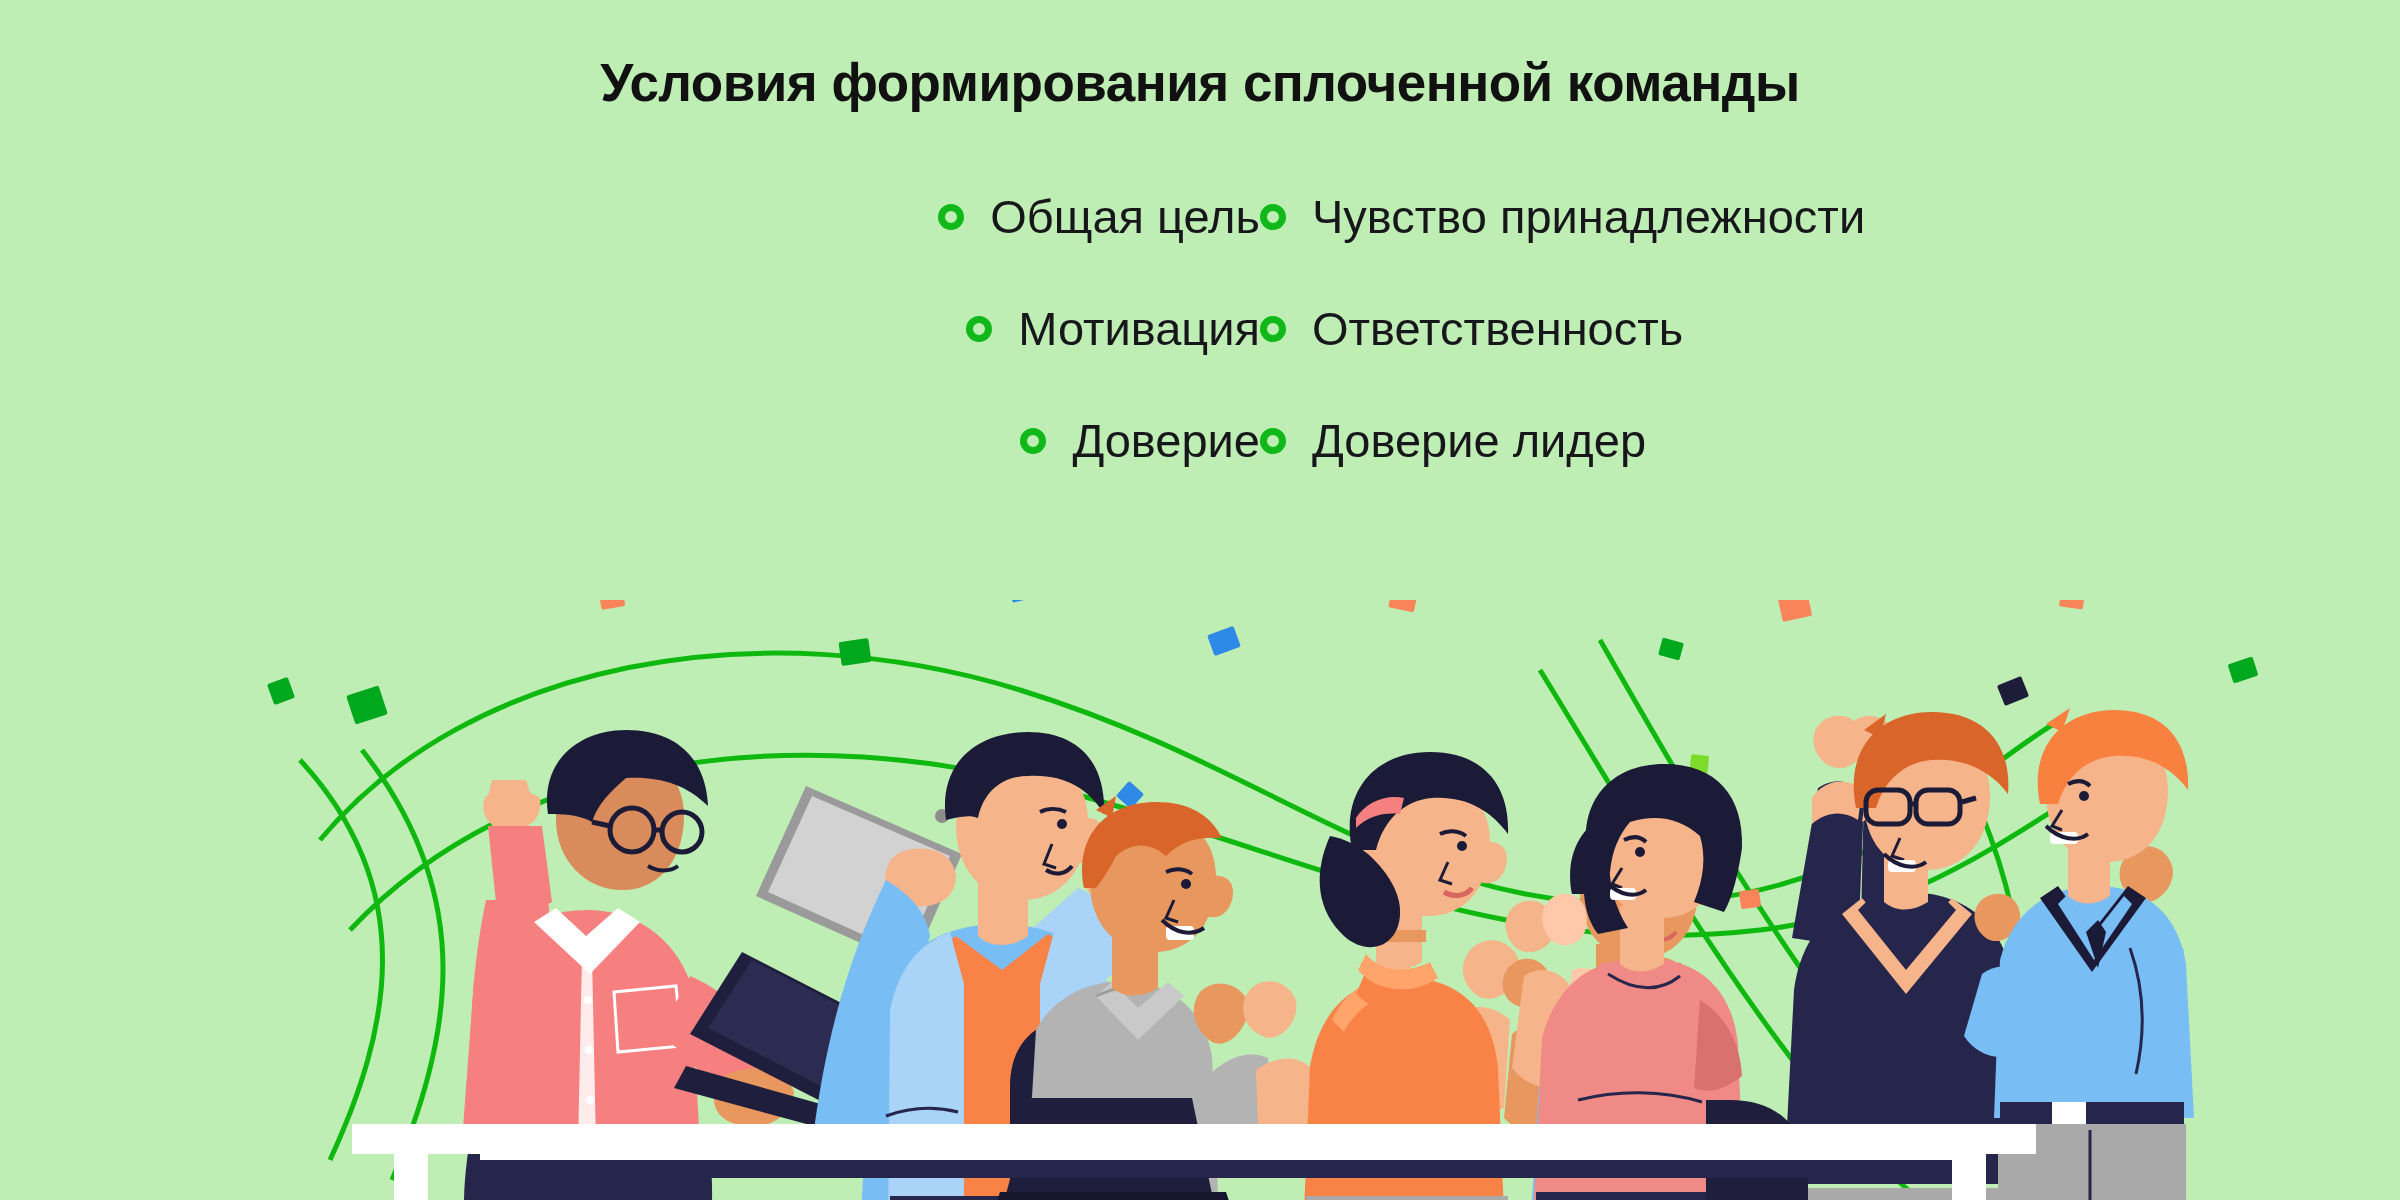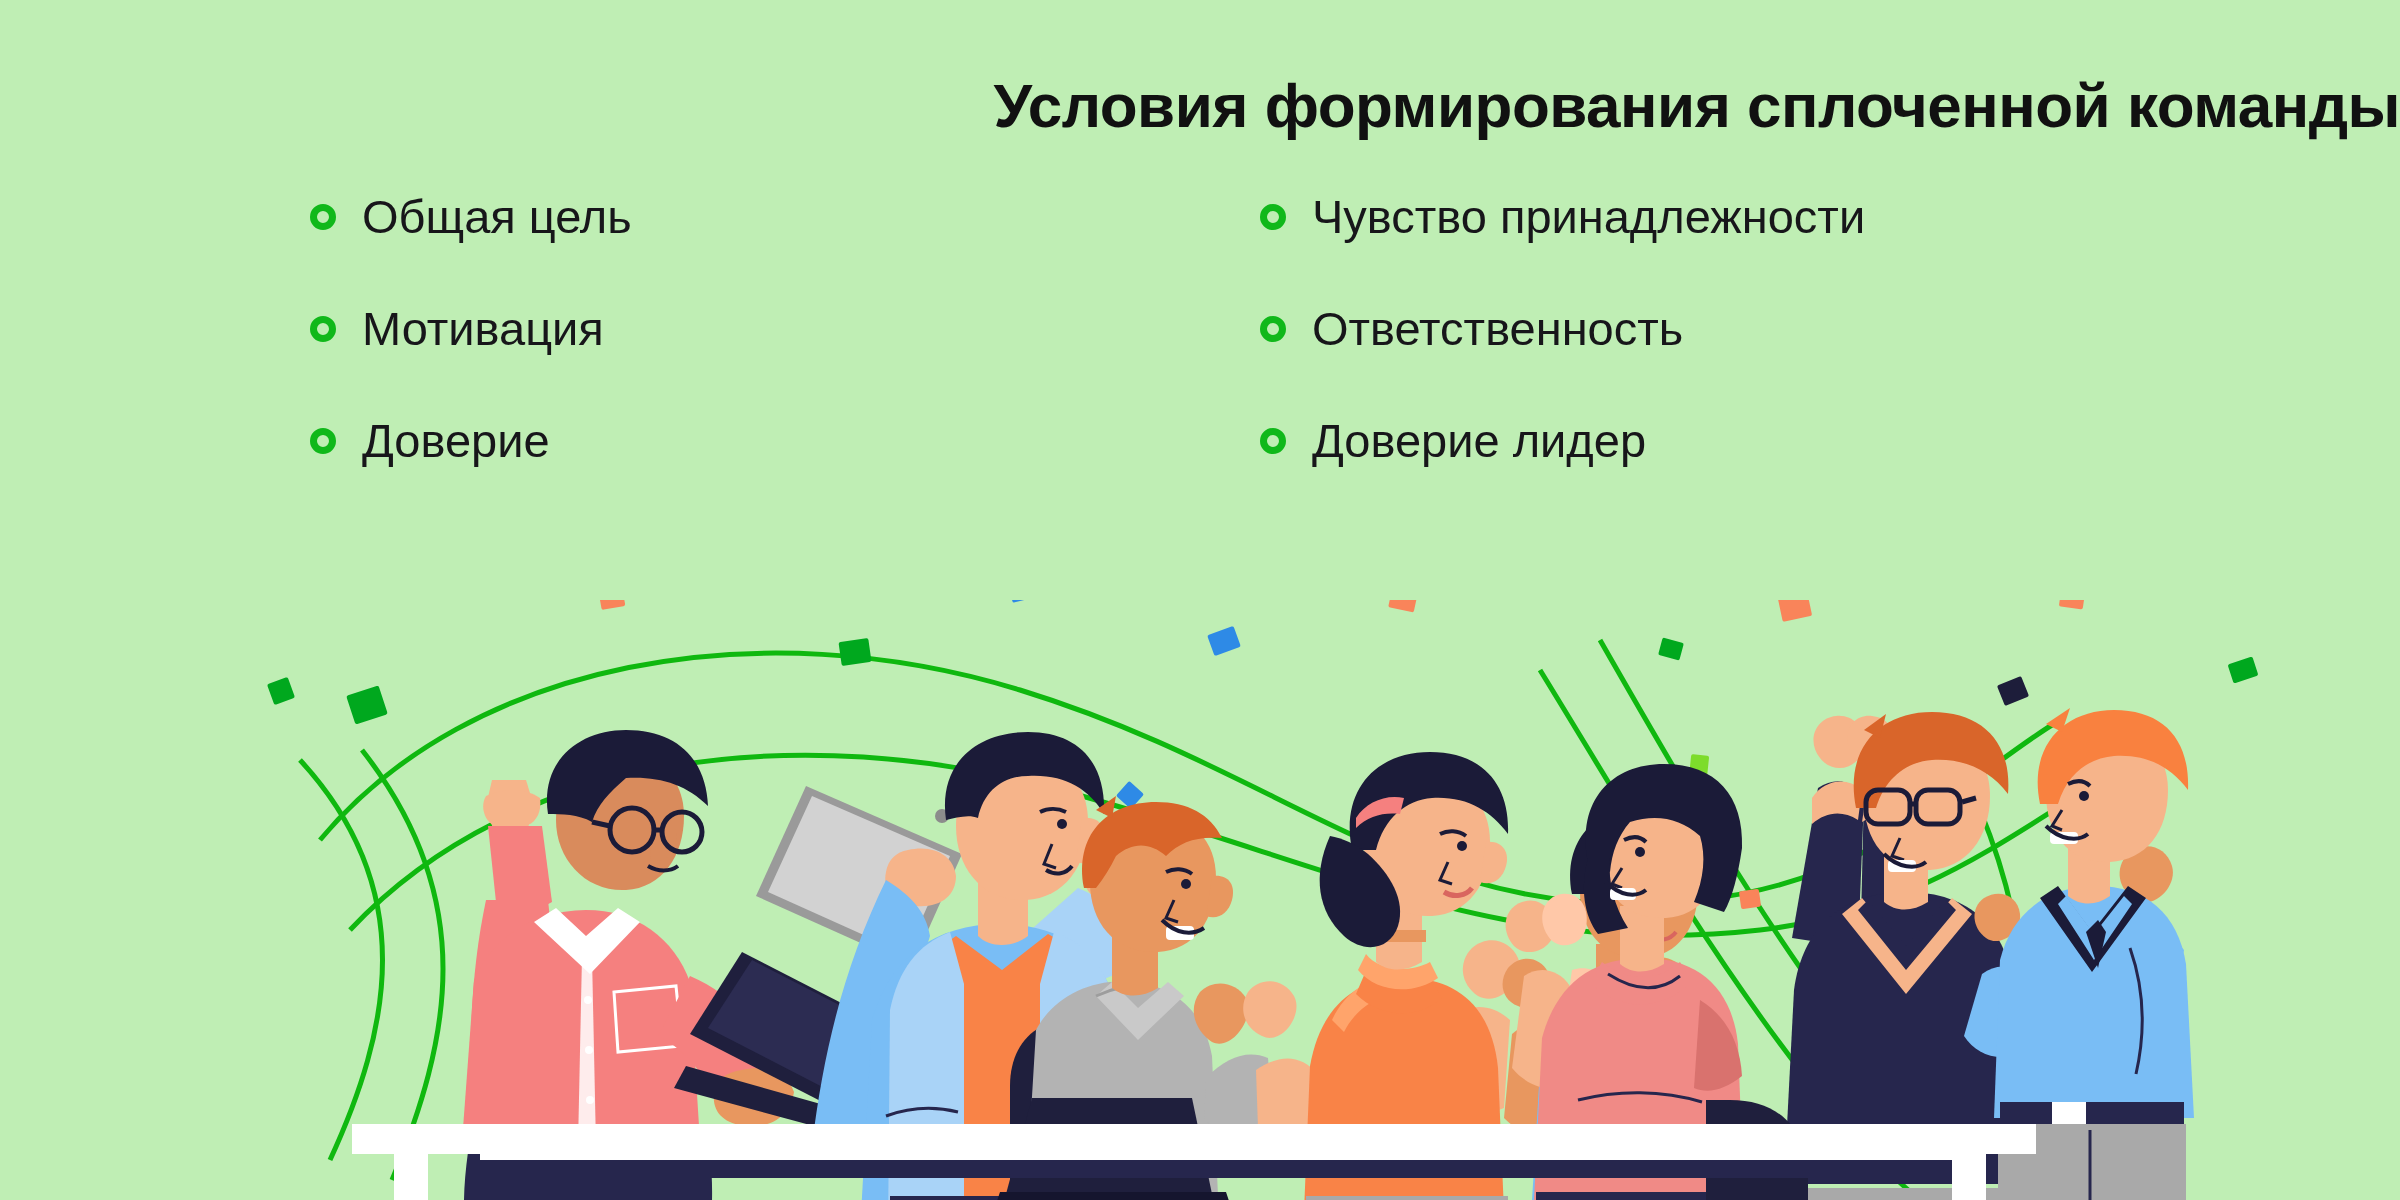--- a/index.html
+++ b/index.html
@@ -5,32 +5,32 @@
   html,body{margin:0;padding:0;}
   body{
     width:2400px;height:1200px;overflow:hidden;
     background:#bfeeb4;
     font-family:"Liberation Sans","DejaVu Sans",sans-serif;
     position:relative;
   }
   #slide{position:absolute;inset:0;}
 
   .title{
-    position:absolute;left:0;right:0;top:28px;
-    text-align:right;
-    font-size:62px;font-weight:bold;color:#111111;
+    position:absolute;left:0;right:0;top:16px;
+    text-align:center;
+    font-size:53px;font-weight:bold;color:#111111;
     letter-spacing:-0.5px;white-space:nowrap;
   }
 
   .lists{
     position:absolute;left:310px;top:185px;width:1880px;
     display:flex;gap:0;
   }
   .col{display:flex;flex-direction:column;gap:50px;}
-  .col.left{width:950px;}
+  .col.left{width:950px;align-items:flex-end;}
   .col.right{width:930px;}
 
   .item{display:flex;align-items:center;gap:26px;height:62px;}
   .ring{
     width:26px;height:26px;border-radius:50%;
     border:7px solid #10b81a;box-sizing:border-box;flex:0 0 auto;
     margin-top:2px;
   }
   .item-label{
     font-size:47px;color:#17161a;line-height:1;white-space:nowrap;

